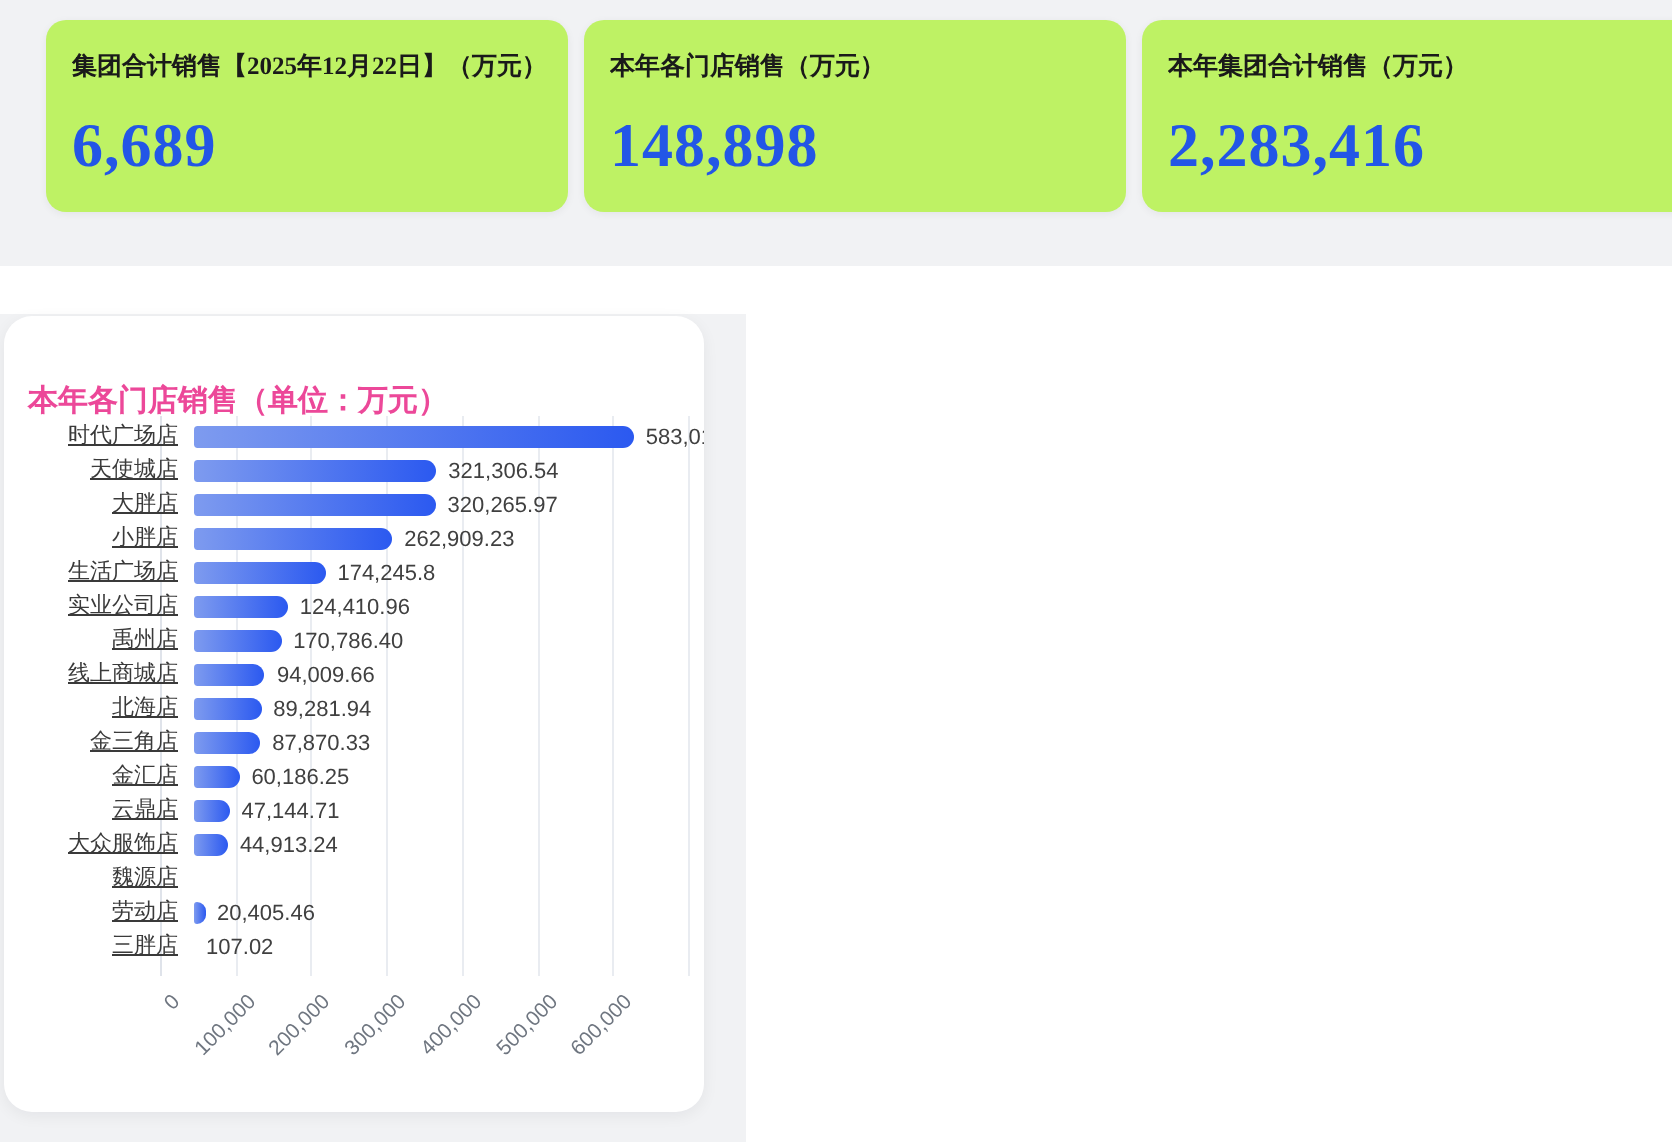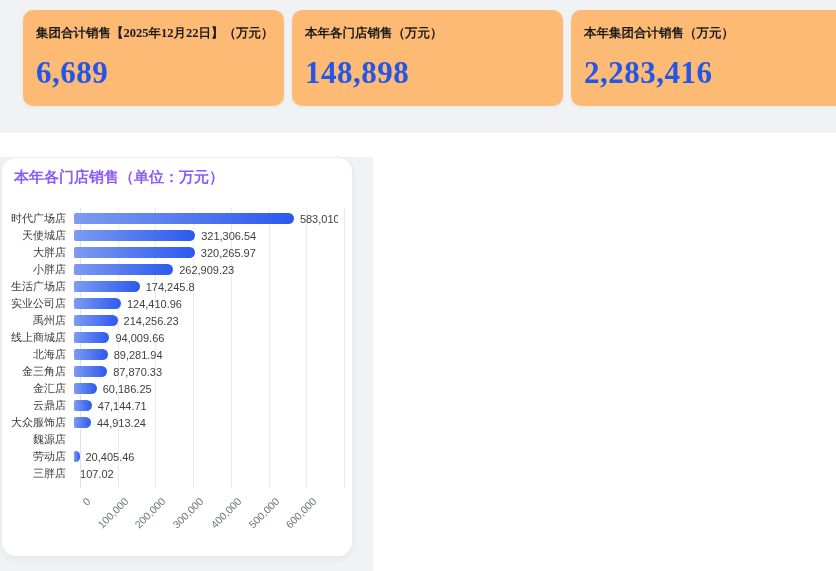--- a/index.html
+++ b/index.html
@@ -9,21 +9,21 @@
     background: #f1f2f4;
     font-family: "Liberation Sans", sans-serif;
     color: #333;
   }
 
   
   .kpi-card {
     position: absolute;
     top: 10px;
     height: 96px;
-    background: #fdba74;
+    background: #bef264;
     border-radius: 10px;
     box-shadow: 0 1px 4px rgba(15,23,42,.06);
     padding: 15px 16px 0 13px;
   }
   .kpi-card.c1 { left: 23px;  width: 261px; }
   .kpi-card.c2 { left: 292px; width: 271px; }
   .kpi-card.c3 { left: 571px; width: 281px; }
   .kpi-title {
     font-family: "Liberation Serif", serif;
     font-weight: bold;
@@ -61,25 +61,25 @@
     position: absolute;
     left: 2px; top: 158px;
     width: 350px; height: 398px;
     background: #ffffff;
     border-radius: 14px;
     box-shadow: 0 2px 8px rgba(15,23,42,.06);
     overflow: hidden;
   }
   .chart-title {
     position: absolute;
-    left: 12px; top: 10px;
+    left: 12px; top: 33px;
     font-family: "Liberation Serif", serif;
     font-weight: bold;
     font-size: 15px;
-    color: #8b5cf6;
+    color: #ec4899;
     white-space: nowrap;
   }
   .chart-grid {
     position: absolute;
     left: 78px; top: 50px;
     width: 264px; height: 280px;
     z-index: 0;
   }
   .gridline {
     position: absolute;
@@ -93,28 +93,29 @@
     left: 0; top: 52px;
     width: 350px;
     z-index: 1;
   }
   .chart-row {
     display: flex;
     height: 17px;
     align-items: center;
   }
   .cat-label {
-    width: 72px;
+    width: 95px;
     padding-right: 8px;
     text-align: right;
     font-size: 11px;
     color: #3a3a3a;
     line-height: 17px;
     white-space: nowrap;
     flex-shrink: 0;
+    text-decoration: underline;
   }
   .bar-track {
     position: relative;
     width: 264px;
     height: 17px;
     display: flex;
     align-items: center;
     overflow: hidden;
     flex-shrink: 0;
   }
@@ -220,21 +221,21 @@
         <div class="cat-label">实业公司店</div>
         <div class="bar-track">
           <div class="bar" style="width: 46.9207px; background: linear-gradient(90deg, rgb(126, 155, 239), rgb(43, 89, 240));"></div>
           <span class="bar-value">124,410.96</span>
         </div>
       </div>
       <div class="chart-row">
         <div class="cat-label">禹州店</div>
         <div class="bar-track">
           <div class="bar" style="width: 43.565px; background: linear-gradient(90deg, rgb(126, 155, 239), rgb(43, 89, 240));"></div>
-          <span class="bar-value">214,256.23</span>
+          <span class="bar-value">170,786.40</span>
         </div>
       </div>
       <div class="chart-row">
         <div class="cat-label">线上商城店</div>
         <div class="bar-track">
           <div class="bar" style="width: 35.4551px; background: linear-gradient(90deg, rgb(126, 155, 239), rgb(43, 89, 240));"></div>
           <span class="bar-value">94,009.66</span>
         </div>
       </div>
       <div class="chart-row">

